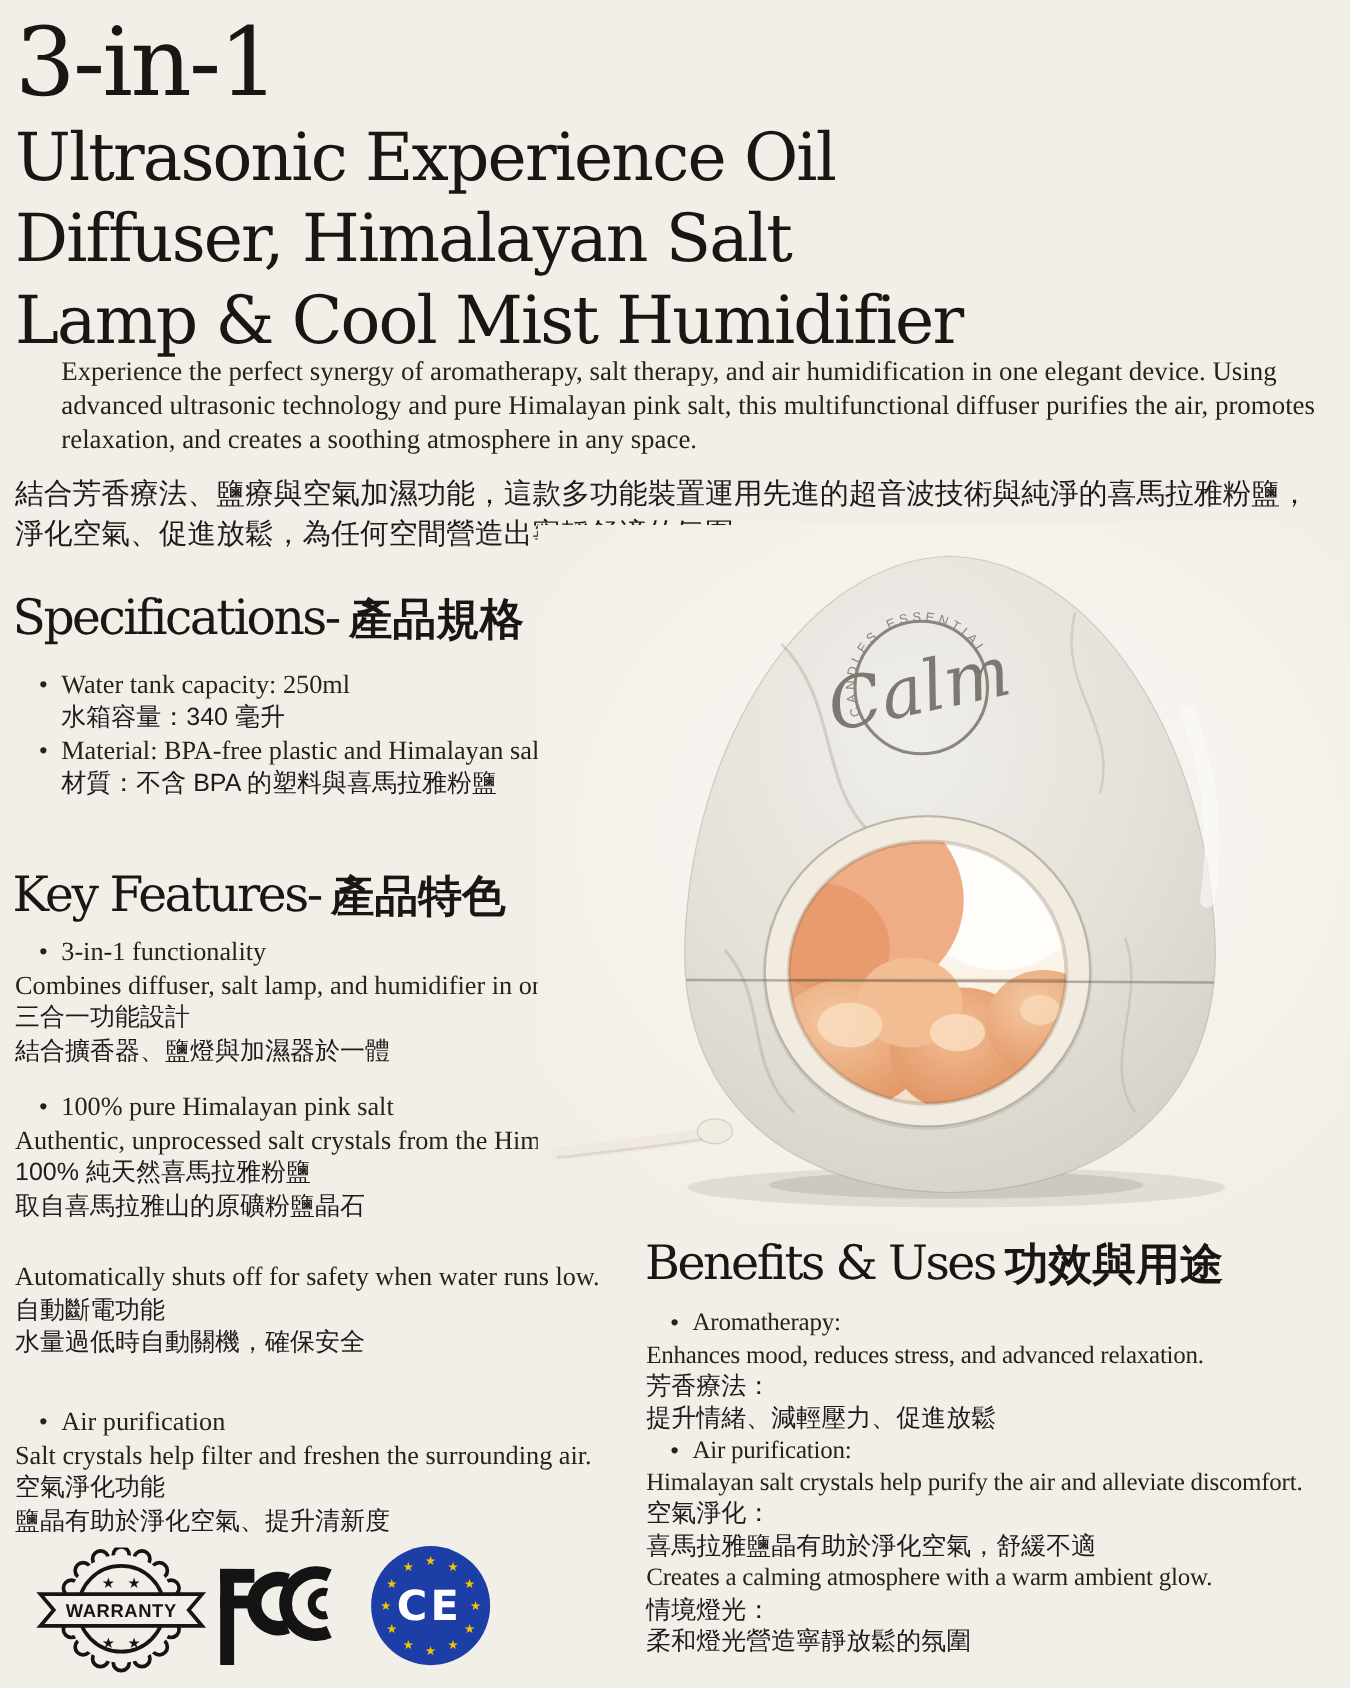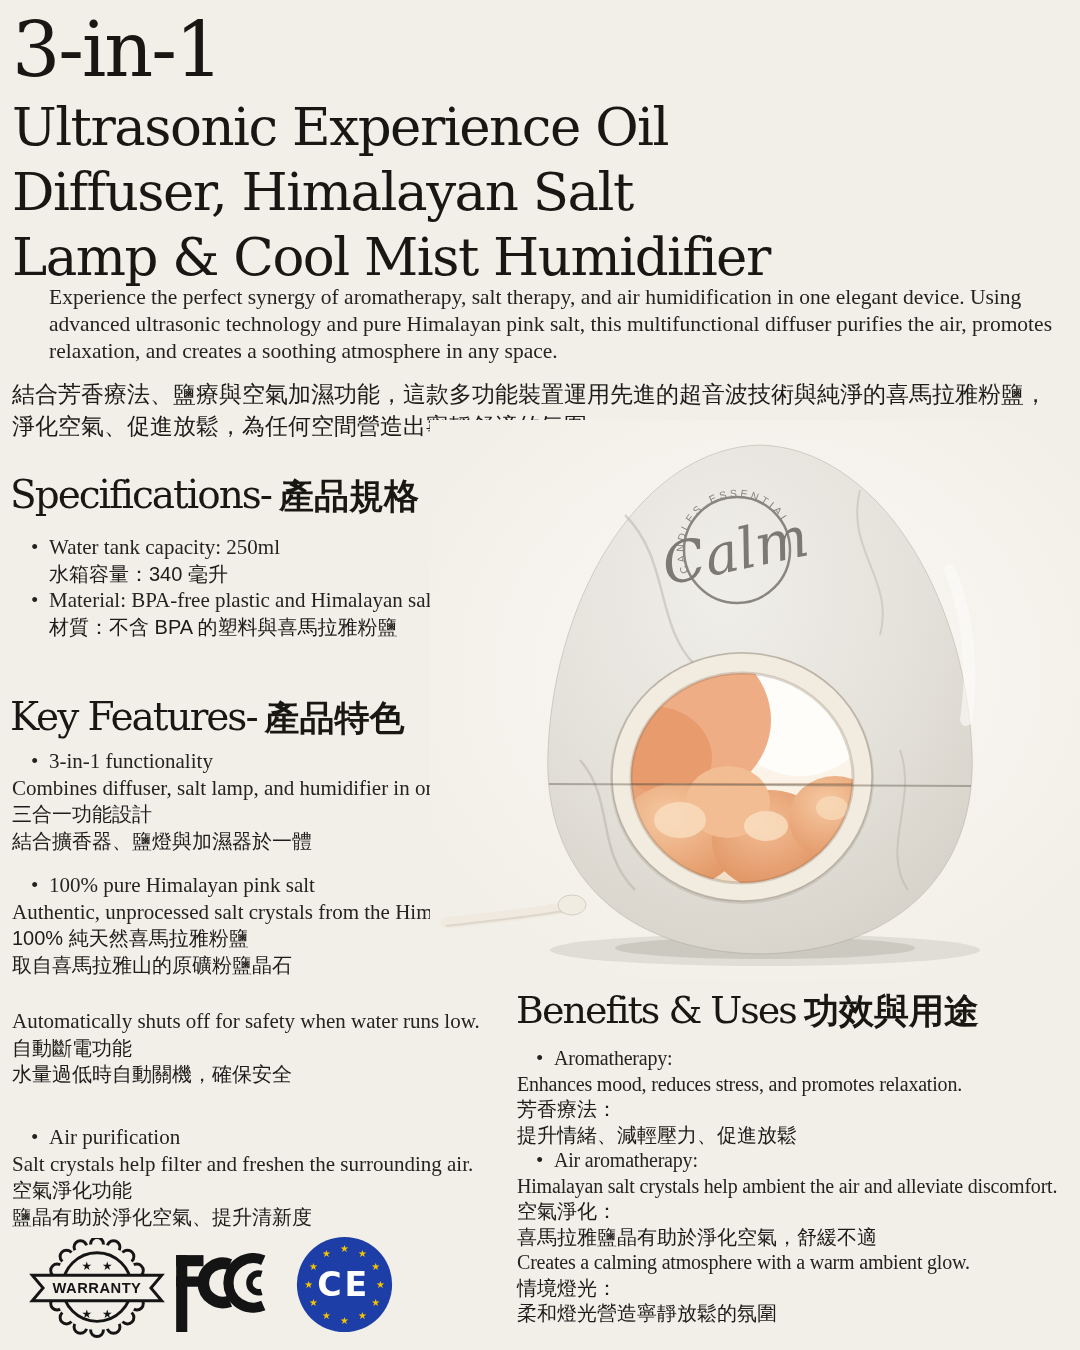--- a/index.html
+++ b/index.html
@@ -203,27 +203,27 @@
       <line x1="119" y1="364" x2="541" y2="366" stroke="rgba(105,95,82,0.45)" stroke-width="2"></line>
     </svg>
   </div>
 
   <div class="abs h2 h2-benefits">
     <span class="en">Benefits &amp; Uses</span><span class="zh">功效與用途</span>
   </div>
   <div class="abs benefits-list">
     <div class="benefit">
       <div class="line en-line bullet">Aromatherapy:</div>
-      <div class="line en-line">Enhances mood, reduces stress, and promotes relaxation.</div>
+      <div class="line en-line">Enhances mood, reduces stress, and advanced relaxation.</div>
       <div class="line zh-line">芳香療法：</div>
       <div class="line zh-line">提升情緒、減輕壓力、促進放鬆</div>
     </div>
     <div class="benefit">
-      <div class="line en-line bullet">Air aromatherapy:</div>
-      <div class="line en-line">Himalayan salt crystals help ambient the air and alleviate discomfort.</div>
+      <div class="line en-line bullet">Air purification:</div>
+      <div class="line en-line">Himalayan salt crystals help purify the air and alleviate discomfort.</div>
       <div class="line zh-line">空氣淨化：</div>
       <div class="line zh-line">喜馬拉雅鹽晶有助於淨化空氣，舒緩不適</div>
     </div>
     <div class="benefit">
       <div class="line en-line">Creates a calming atmosphere with a warm ambient glow.</div>
       <div class="line zh-line">情境燈光：</div>
       <div class="line zh-line">柔和燈光營造寧靜放鬆的氛圍</div>
     </div>
   </div>
 

